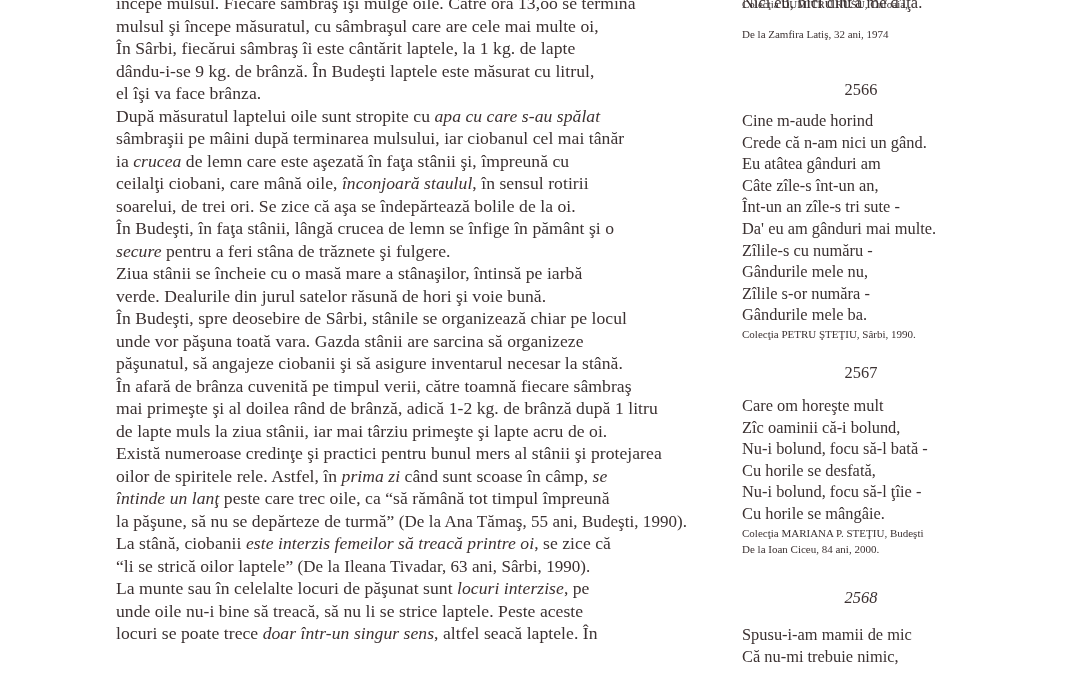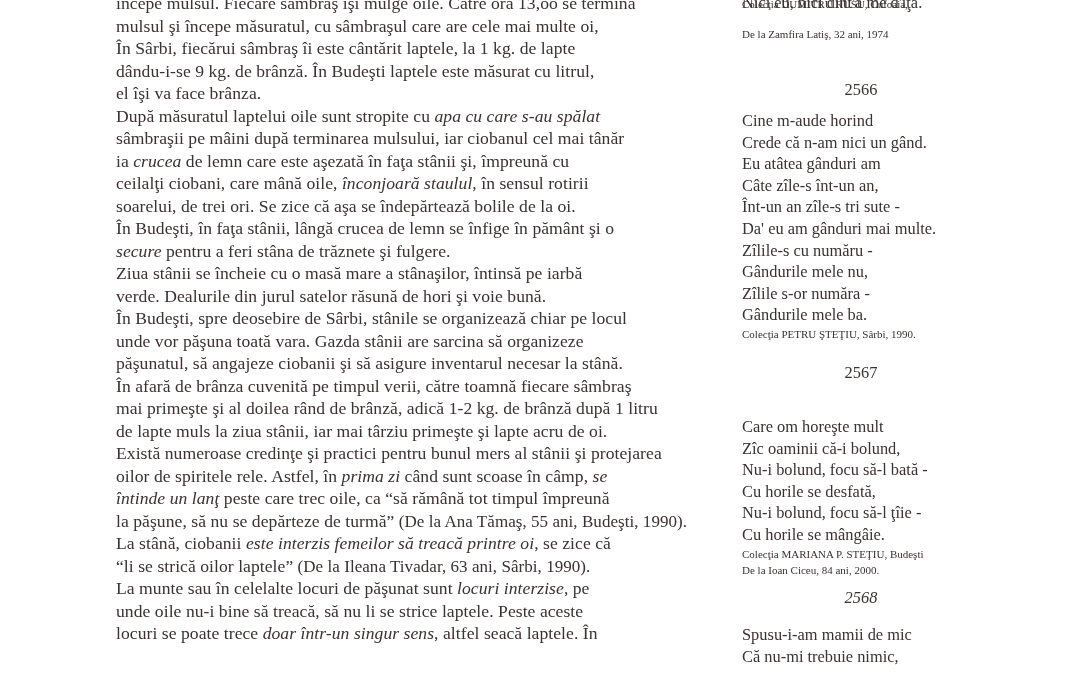--- a/index.html
+++ b/index.html
@@ -72,21 +72,21 @@
     <span class="verse">Înt-un an zîle-s tri sute -</span>
     <span class="verse">Da' eu am gânduri mai multe.</span>
     <span class="verse">Zîlile-s cu număru -</span>
     <span class="verse">Gândurile mele nu,</span>
     <span class="verse">Zîlile s-or număra -</span>
     <span class="verse">Gândurile mele ba.</span>
     <span class="credit">Colecţia PETRU ŞTEŢIU, Sârbi, 1990.</span>
   </div>
 
   <span class="num" style="position:absolute;top:371px;">2567</span>
-  <div style="position:absolute;top:424px;">
+  <div style="position:absolute;top:403px;">
     <span class="verse">Care om horeşte mult</span>
     <span class="verse">Zîc oaminii că-i bolund,</span>
     <span class="verse">Nu-i bolund, focu să-l bată -</span>
     <span class="verse">Cu horile se desfată,</span>
     <span class="verse">Nu-i bolund, focu să-l ţîie -</span>
     <span class="verse">Cu horile se mângâie.</span>
     <span class="credit">Colecţia MARIANA P. STEŢIU, Budeşti</span>
     <span class="credit">De la Ioan Ciceu, 84 ani, 2000.</span>
   </div>
 

